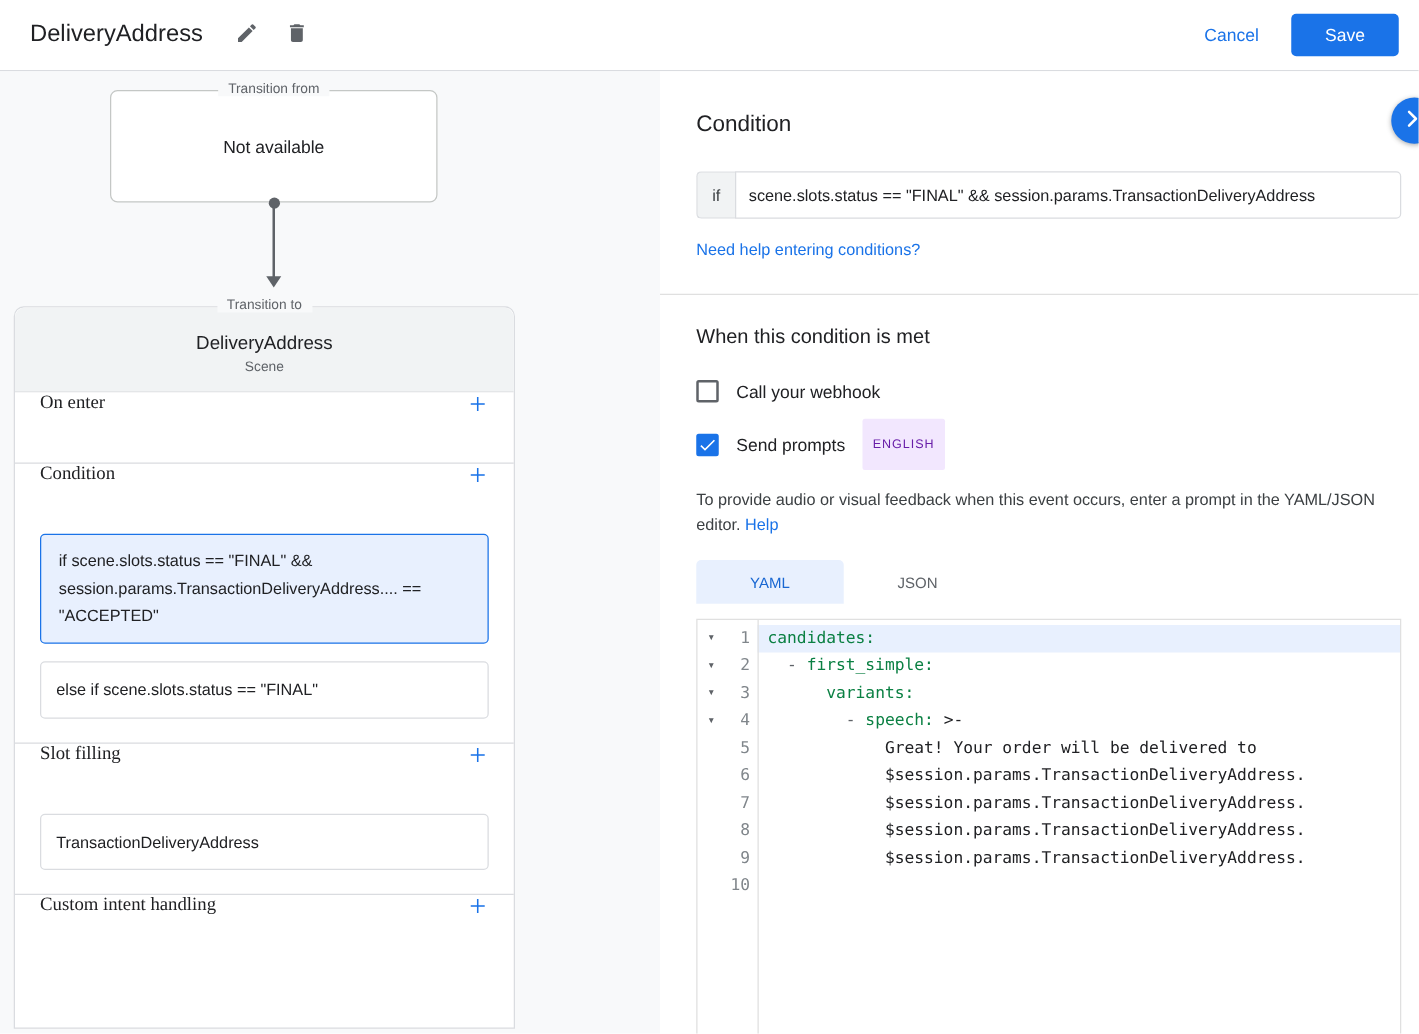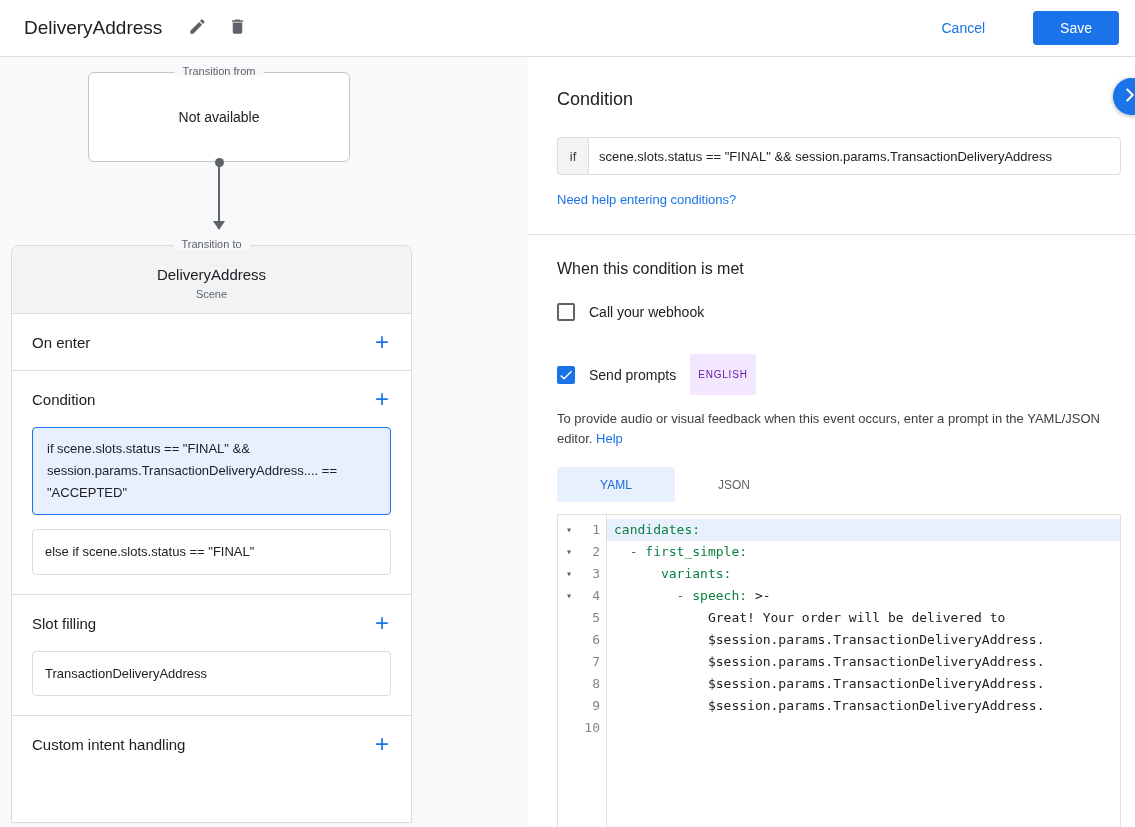--- a/index.html
+++ b/index.html
@@ -6,60 +6,60 @@
   html,body { width:1135px; height:827px; }
   body { font-family:"Liberation Sans","DejaVu Sans",sans-serif; background:#fff; color:#202124; overflow:hidden; }
   #app { width:1135px; height:827px; display:flex; flex-direction:column; }
 
   
   .topbar { height:57px; flex:0 0 57px; display:flex; align-items:center; justify-content:space-between; padding:0 16px 0 24px; border-bottom:1px solid #dadce0; background:#fff; }
   .topbar-left { display:flex; align-items:center; gap:6px; }
   .page-title { font-size:19px; font-weight:400; color:#202124; margin-right:12px; }
   .icon-btn { width:34px; height:34px; border:none; background:transparent; display:flex; align-items:center; justify-content:center; cursor:pointer; }
   .icon-btn svg { width:19px; height:19px; fill:#5f6368; }
-  .topbar-right { display:flex; align-items:center; gap:48px; }
+  .topbar-right { display:flex; align-items:center; gap:26px; }
   .cancel-btn { border:none; background:none; color:#1a73e8; font-size:14px; font-weight:500; font-family:inherit; cursor:pointer; }
   .save-btn { background:#1a73e8; color:#fff; border:none; border-radius:4px; font-size:14px; font-weight:500; font-family:inherit; padding:9px 27px; cursor:pointer; }
 
   .content { flex:1; display:flex; min-height:0; }
 
   
   .left-panel { width:528px; flex:0 0 528px; background:#f8f9fa; position:relative; overflow:hidden; }
   .tfrom-box { position:absolute; left:88px; top:15px; width:262px; height:90px; background:#fff; border:1px solid #c4c7c5; border-radius:6px; display:flex; align-items:center; justify-content:center; }
   .legend { position:absolute; top:-8px; left:50%; transform:translateX(-50%); background:#f8f9fa; padding:0 8px; font-size:11px; color:#5f6368; white-space:nowrap; }
   .tfrom-value { font-size:14px; color:#202124; }
   .flow-dot { position:absolute; left:215px; top:101px; width:9px; height:9px; border-radius:50%; background:#5f6368; }
   .flow-line { position:absolute; left:218px; top:108px; width:2px; height:57px; background:#5f6368; }
   .flow-head { position:absolute; left:213px; top:164px; width:0; height:0; border-left:6.5px solid transparent; border-right:6.5px solid transparent; border-top:9px solid #5f6368; }
 
   .scene-card { position:absolute; left:11px; top:188px; width:401px; bottom:4px; background:#fff; border:1px solid #dadce0; border-radius:8px 8px 0 0; }
   .scene-head { background:#f1f3f4; border-bottom:1px solid #dadce0; border-radius:8px 8px 0 0; padding:20px 0 13px; text-align:center; }
   .scene-title { font-size:15px; color:#202124; }
   .scene-sub { font-size:11px; color:#5f6368; margin-top:5px; }
   .section + .section { border-top:1px solid #dadce0; }
-  .section-row { display:flex; align-items:center; justify-content:space-between; padding:0 18px 0 20px; height:56px; }
+  .section-row { display:flex; align-items:flex-start; justify-content:space-between; padding:0 18px 0 20px; height:56px;font-family:Liberation Serif, serif; }
   .section-label { font-size:15px; color:#202124; }
   .add-btn { border:none; background:none; color:#1a73e8; font-size:24px; font-weight:300; line-height:20px; cursor:pointer; font-family:inherit; padding:0 4px; }
   .cond-card { margin:0 20px 14px; background:#e8f0fe; border:1.5px solid #1a73e8; border-radius:4px; padding:10px 14px; font-size:13px; line-height:22px; color:#202124; cursor:pointer; }
   .cond-card.else { background:#fff; border:1px solid #dadce0; padding:13px 12px; line-height:18px; margin-bottom:19px; }
   .slot-card { margin:0 20px 13px; background:#fff; border:1px solid #dadce0; border-radius:4px; padding:14px 12px; font-size:13px; color:#202124; cursor:pointer; }
   .slot-card.last { margin-bottom:19px; }
 
   
   .right-panel { flex:1; background:#fff; position:relative; padding:0 14px 0 29px; overflow:hidden; }
   .cond-heading { margin-top:32px; font-size:18px; font-weight:400; color:#202124; }
   .collapse-btn { position:absolute; top:21px; right:-15px; width:37px; height:37px; border-radius:50%; background:#1a73e8; border:none; box-shadow:0 1px 4px rgba(60,64,67,.45); cursor:pointer; display:flex; align-items:center; padding-left:6px; }
   .if-row { margin-top:27px; display:flex; height:38px; }
   .if-prefix { width:31px; flex:0 0 31px; background:#f1f3f4; border:1px solid #dadce0; border-right:none; border-radius:4px 0 0 4px; display:flex; align-items:center; justify-content:center; font-size:13px; color:#3c4043; }
   .cond-input { flex:1; min-width:0; border:1px solid #dadce0; border-radius:0 4px 4px 0; padding:0 10px; font-size:13px; color:#202124; font-family:inherit; outline:none; background:#fff; }
   .help-link { display:inline-block; margin-top:17px; font-size:13px; color:#1a73e8; text-decoration:none; cursor:pointer; }
   .hdivider { border:none; border-top:1px solid #e0e0e0; margin:26px -14px 0 -29px; }
   .when-heading { margin-top:25px; font-size:16px; font-weight:400; color:#202124; }
   .check-row { display:flex; align-items:center; margin-top:25px; gap:14px; }
-  .check-row.second { margin-top:33px; }
+  .check-row.second { margin-top:13px; }
   .checkbox { width:18px; height:18px; border:2px solid #5f6368; border-radius:2px; background:#fff; flex:0 0 18px; cursor:pointer; position:relative; }
   .checkbox.checked { background:#1a73e8; border-color:#1a73e8; }
   .checkbox.checked svg { position:absolute; left:-1px; top:-1px; width:16px; height:16px; }
   .check-label { font-size:14px; font-weight:500; color:#202124; cursor:pointer; }
   .lang-badge { background:#f2e7fe; color:#681da8; font-size:10px; font-weight:500; letter-spacing:.8px; padding:15px 8px; border-radius:2px; }
   .prompt-desc { margin-top:14px; font-size:13px; line-height:20px; color:#3c4043; max-width:565px; }
   .prompt-desc a { color:#1a73e8; text-decoration:none; cursor:pointer; }
   .tabs { display:flex; margin-top:18px; }
   .tab { width:118px; height:35px; display:flex; align-items:center; justify-content:center; font-size:12px; font-weight:500; color:#5f6368; cursor:pointer; border-radius:4px 4px 0 0; background:transparent; border:none; font-family:inherit; }
   .tab.active { background:#e8f0fe; color:#1967d2; }

